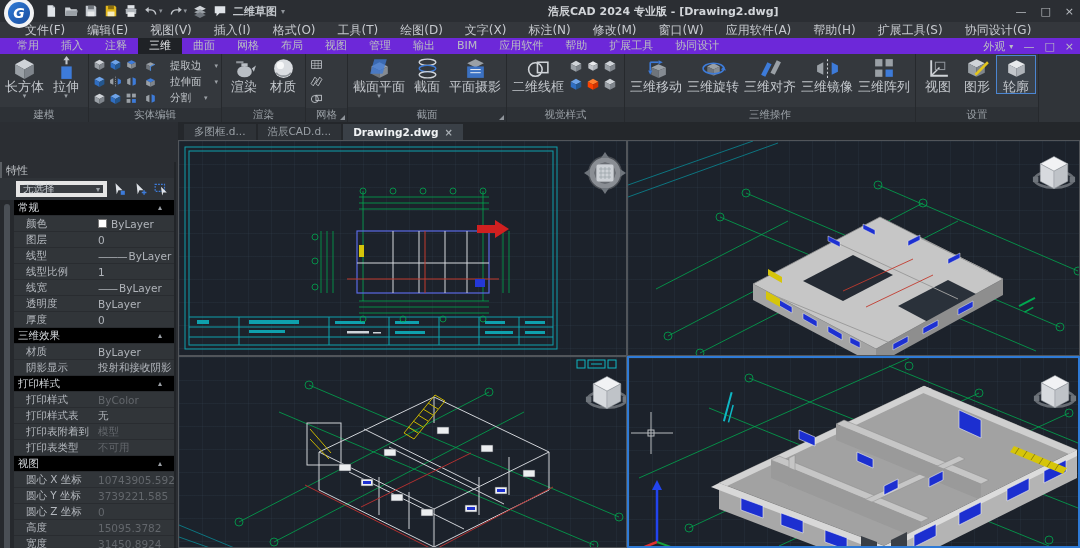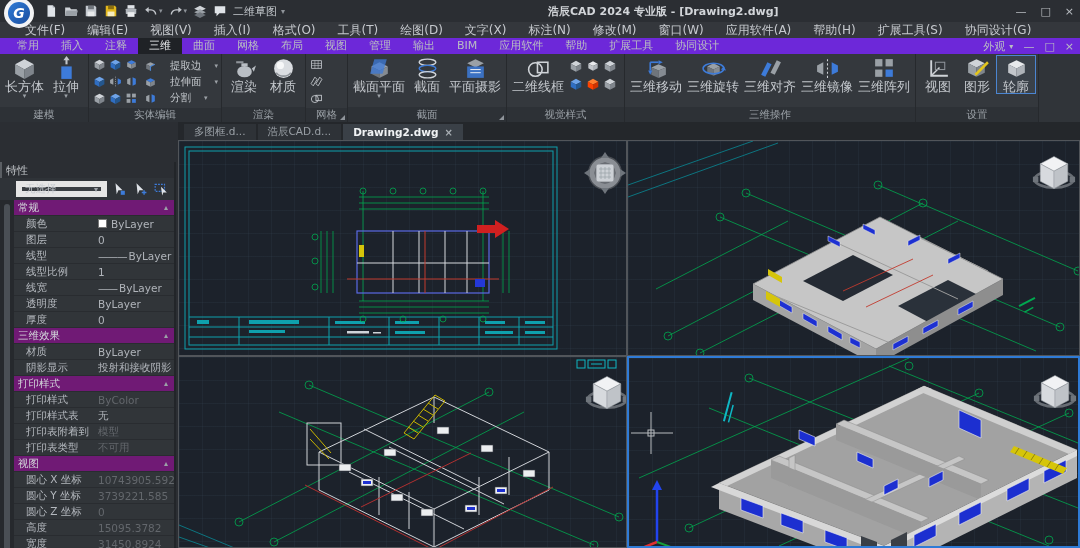--- a/index.html
+++ b/index.html
@@ -7,21 +7,21 @@
   #app{position:relative;width:1080px;height:548px;overflow:hidden;background:#2b2e33;color:#c9ccd1;}
 
   
   #titlebar{position:absolute;left:0;top:0;width:1080px;height:22px;background:#2b2e33;display:flex;align-items:center;}
   #logo{width:30px;height:30px;border-radius:50%;background:#f2f3f5;display:flex;align-items:center;justify-content:center;margin:4px 2px 0 4px;z-index:5;}
   #logo .g{width:22px;height:22px;border-radius:50%;background:linear-gradient(135deg,#2f7bd6,#1c4fa0);color:#fff;font-weight:bold;font-size:14px;display:flex;align-items:center;justify-content:center;font-style:italic;}
   .qat{display:flex;align-items:center;gap:6px;margin-left:8px;}
   .qat-btn{display:flex;align-items:center;gap:1px;}
   .qat-btn svg{width:14px;height:14px;}
   .qat-arrow{font-size:7px;color:#8f949a;}
-  #workspace{display:flex;align-items:center;gap:4px;margin-left:6px;font-size:11px;color:#c3c7cc;}
+  #workspace{display:flex;align-items:center;gap:4px;margin-left:6px;font-size:11px;color:#c3c7cc;font-weight:bold;}
   #workspace .arr{font-size:8px;color:#8f949a;}
   #win-title{position:absolute;left:548px;top:0;height:22px;display:flex;align-items:center;font-size:11px;color:#d2d5d9;font-weight:bold;}
   .winbtns{position:absolute;right:6px;top:0;height:22px;display:flex;align-items:center;gap:14px;font-size:11px;color:#b9bdc2;}
   .winbtns span{cursor:default;}
 
   
   #menubar{position:absolute;left:0;top:22px;width:1080px;height:16px;background:#34373c;display:flex;align-items:center;padding-left:14px;gap:0;}
   .menu-item{font-size:12px;color:#c6c9ce;padding:0 11px;line-height:16px;white-space:nowrap;}
 
   
@@ -48,32 +48,32 @@
   .rrow{display:flex;align-items:center;gap:13px;font-size:10.5px;color:#c3c7cc;height:16px;white-space:nowrap;}
   .rrow svg{width:13px;height:13px;}
   .rrow .arr{font-size:7px;color:#9ca1a7;}
   .vsgrid{display:grid;grid-template-columns:repeat(3,16px);grid-auto-rows:17px;gap:1px;padding:3px 2px 0 2px;}
   .vsgrid svg{width:14px;height:14px;}
 
   
   #palette{position:absolute;left:0;top:122px;width:176px;height:426px;background:#2f3338;border-right:2px solid #222529;margin-top:40px;}
   #pal-header{height:16px;background:#2b2e33;font-size:11px;color:#c0c4c8;display:flex;align-items:center;padding-left:4px;border-left:2px solid #5a5e63;}
   #pal-toolrow{height:22px;display:flex;align-items:center;padding:0 4px 0 16px;gap:3px;}
-  #pal-combo{flex:1;height:16px;background:#3a3e43;border:6px solid #e5e5e5;display:flex;align-items:center;font-size:10.5px;color:#c8ccd1;padding:0 3px;justify-content:space-between;}
+  #pal-combo{flex:1;height:16px;background:#3a3e43;border:4px solid #e5e5e5;display:flex;align-items:center;font-size:10.5px;color:#c8ccd1;padding:0 3px;justify-content:space-between;}
   #pal-combo .arr{font-size:8px;color:#9ca1a7;}
   .pal-iconbtn{width:18px;height:16px;display:flex;align-items:center;justify-content:center;}
   .pal-iconbtn svg{width:14px;height:14px;}
   #pal-rail{position:absolute;left:0;top:38px;width:14px;height:388px;background:#26292d;}
   #pal-rail .thumb{position:absolute;left:4px;top:4px;width:6px;height:370px;background:#4a4f55;border-radius:3px;}
   #pal-rows{position:absolute;left:14px;top:38px;right:0;bottom:0;overflow:hidden;}
   .prow{height:16px;display:flex;align-items:center;font-size:10.5px;border-bottom:1px solid #292c30;background:#313539;}
   .prow .plabel{width:84px;padding-left:12px;color:#b4b8be;white-space:nowrap;overflow:hidden;}
   .prow .pvalue{flex:1;color:#b0b4ba;white-space:nowrap;overflow:hidden;display:flex;align-items:center;gap:2px;}
   .prow .pvalue.muted{color:#63676c;}
-  .psec{height:16px;display:flex;align-items:center;justify-content:space-between;font-size:10.5px;color:#d2d6da;background:#701a75;padding:0 6px 0 4px;border-bottom:1px solid #292c30;}
+  .psec{height:16px;display:flex;align-items:center;justify-content:space-between;font-size:10.5px;color:#d2d6da;background:#000000;padding:0 12px 0 4px;border-bottom:1px solid #292c30;}
   .psec .carat{font-size:8px;color:#9ca1a7;}
   .swatch{display:inline-block;width:9px;height:9px;background:#fff;border:1px solid #777;margin-right:2px;}
   .lineglyph{color:#b0b4ba;letter-spacing:-1px;}
 
   
   #doctabs{position:absolute;left:178px;top:122px;width:902px;height:18px;background:#24272b;display:flex;align-items:flex-end;padding-left:6px;gap:2px;}
   .dtab{height:16px;display:flex;align-items:center;font-size:10.5px;color:#9aa0a6;background:#2e3237;padding:0 10px;gap:6px;}
   .dtab.active{background:#3a4047;color:#f0f2f4;font-weight:bold;}
   .dtab .x{color:#aab0b6;font-size:10px;}
 

